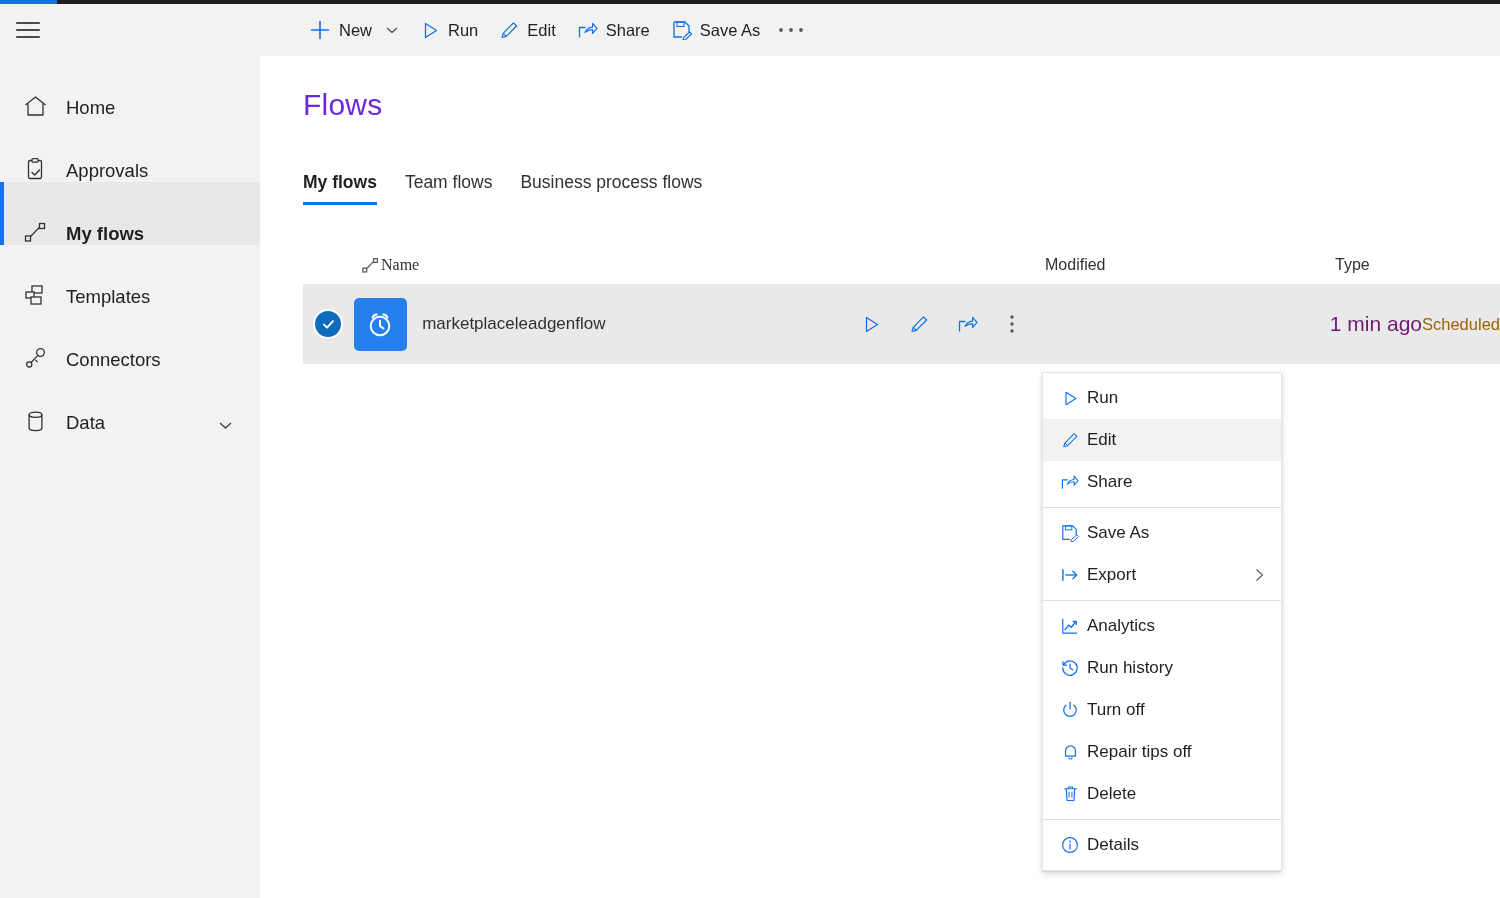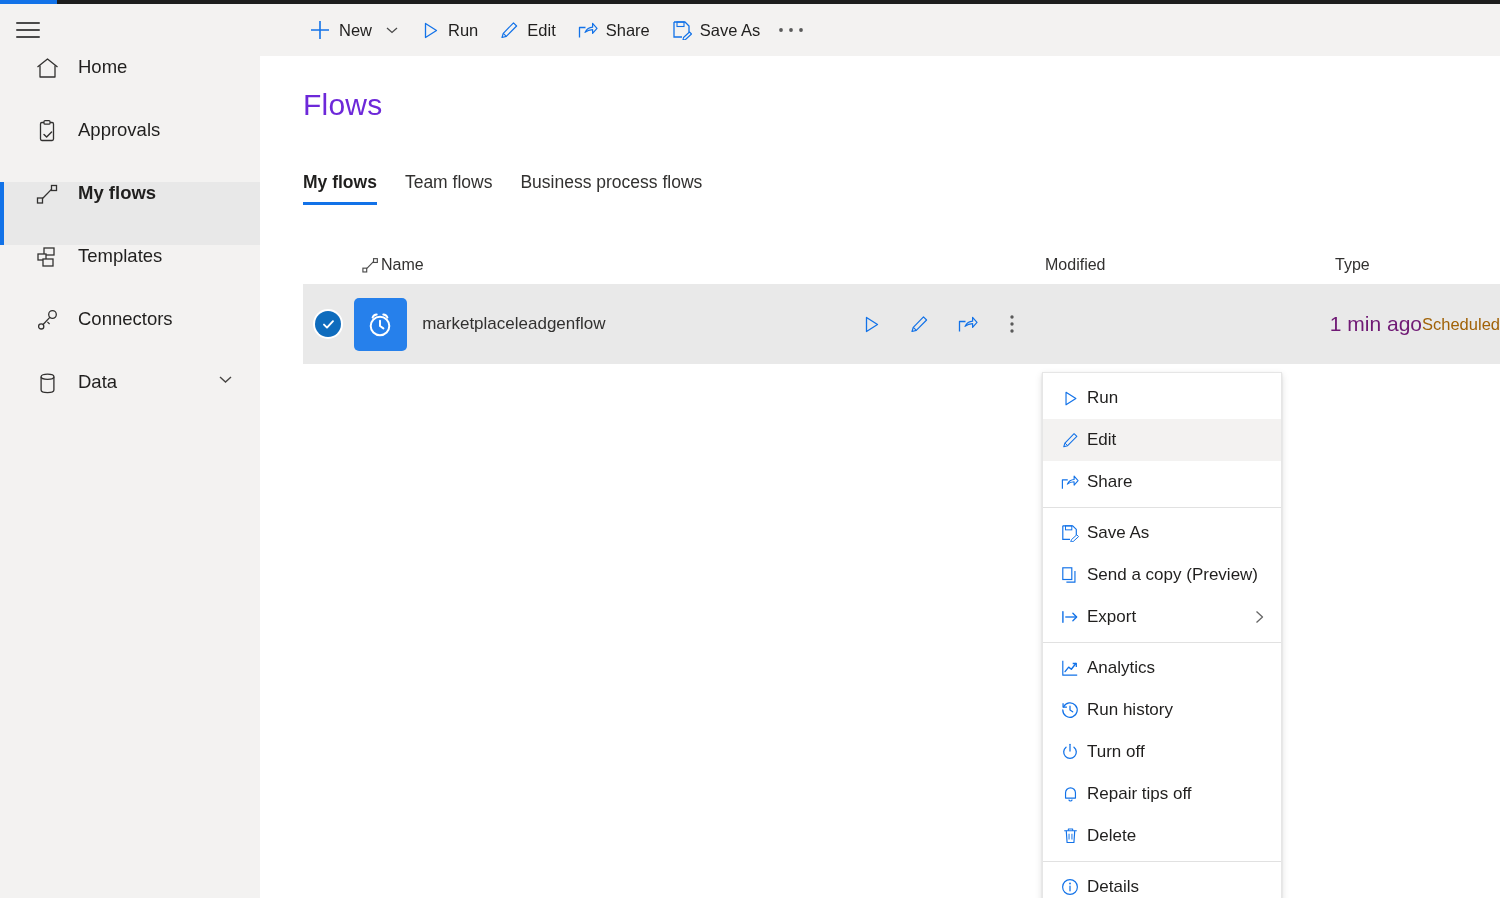--- a/index.html
+++ b/index.html
@@ -41,22 +41,22 @@
     width:40px; height:40px; cursor:pointer; color:#4a4a4a;
     font-size:21px; letter-spacing:2px; line-height:1;
   }
 
   
   .sidebar {
     position:absolute; top:56px; left:0; width:260px; height:842px;
     background:#f3f2f1;
   }
   .nav-item {
-    position:relative; display:flex; align-items:flex-start; height:63px;
-    padding-left:16px; cursor:pointer; color:#201f1e;
+    position:relative; display:flex; align-items:flex-end; height:63px;
+    padding-left:4px; cursor:pointer; color:#201f1e;
   }
   .nav-item.selected { background:#e8e8e8; }
   .nav-item.selected::before {
     content:""; position:absolute; left:0; top:0; bottom:0; width:4px; background:#1272e8;
   }
   .nav-icon {
     width:62px; display:flex; align-items:center; justify-content:center; flex:0 0 62px;
     color:#323130;
   }
   .nav-label { font-size:18.5px; color:#201f1e; }
@@ -81,21 +81,21 @@
   }
   .tab:first-child.active::after { left:0; right:14px; }
 
   
   .table { position:absolute; left:43px; top:190px; width:1197px; }
   .thead {
     display:flex; align-items:center; height:38px; color:#323130; font-size:16px;
   }
   .th { }
   .th-flow-icon { width:78px; display:flex; align-items:center; padding-left:58px; color:#4a4a4a; }
-  .th-name { width:664px; }
+  .th-name { width:664px;font-family:Liberation Serif, serif; }
   .th-modified { width:290px; }
   .th-type { width:auto; }
 
   .row {
     display:flex; align-items:center; height:80px; background:#e9e9e9;
   }
   .cell-check { width:58px; display:flex; align-items:center; justify-content:center; }
   .check-circle {
     width:26px; height:26px; border-radius:50%; background:#0f6cbd;
     display:flex; align-items:center; justify-content:center;
@@ -424,29 +424,20 @@
         <svg width="18" height="18" viewBox="0 0 20 20">
             <path d="M2 2h11l4 4v6.5" stroke="#1272e8" stroke-width="1.3" fill="none" stroke-linejoin="round"></path>
             <path d="M2 2v15h8" stroke="#1272e8" stroke-width="1.3" fill="none"></path>
             <rect x="5" y="2" width="7" height="4.5" stroke="#1272e8" stroke-width="1.1" fill="none"></rect>
             <path d="M17.5 12l2 2-6 5.5-2.6.6.6-2.6z" stroke="#1272e8" stroke-width="1.1" fill="none" stroke-linejoin="round"></path>
           </svg>
       </span>
       <span class="mi-label">Save As</span>
     </div>
 
-    <div class="mi">
-      <span class="mi-icon">
-        <svg width="18" height="18" viewBox="0 0 20 20">
-            <rect x="2" y="2" width="10" height="13" stroke="#1272e8" stroke-width="1.3" fill="none"></rect>
-            <path d="M6 18h9.5V5.5" stroke="#1272e8" stroke-width="1.3" fill="none" stroke-linejoin="round"></path>
-          </svg>
-      </span>
-      <span class="mi-label">Send a copy (Preview)</span>
-    </div>
 
     <div class="mi">
       <span class="mi-icon">
         <svg width="19" height="16" viewBox="0 0 20 16">
             <path d="M2 2.5v11" stroke="#1272e8" stroke-width="1.5" fill="none" stroke-linecap="round"></path>
             <path d="M4.5 8h12" stroke="#1272e8" stroke-width="1.4" fill="none"></path>
             <path d="M12.5 4l4 4-4 4" stroke="#1272e8" stroke-width="1.4" fill="none" stroke-linejoin="round" stroke-linecap="round"></path>
           </svg>
       </span>
       <span class="mi-label">Export</span>

